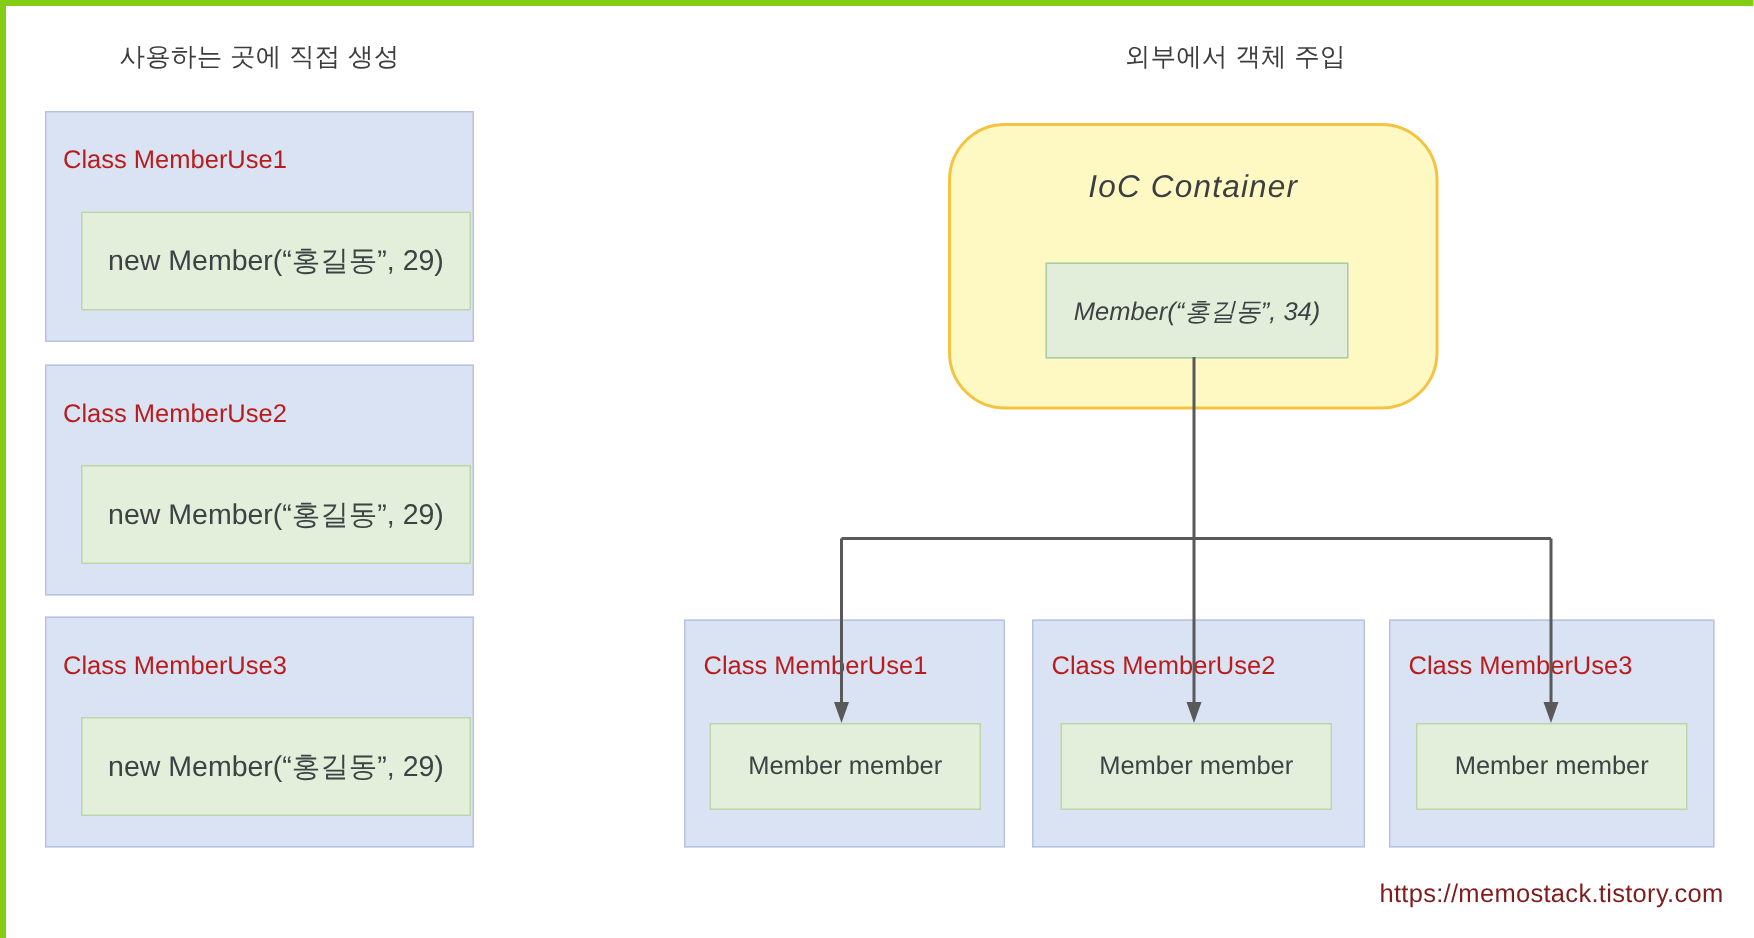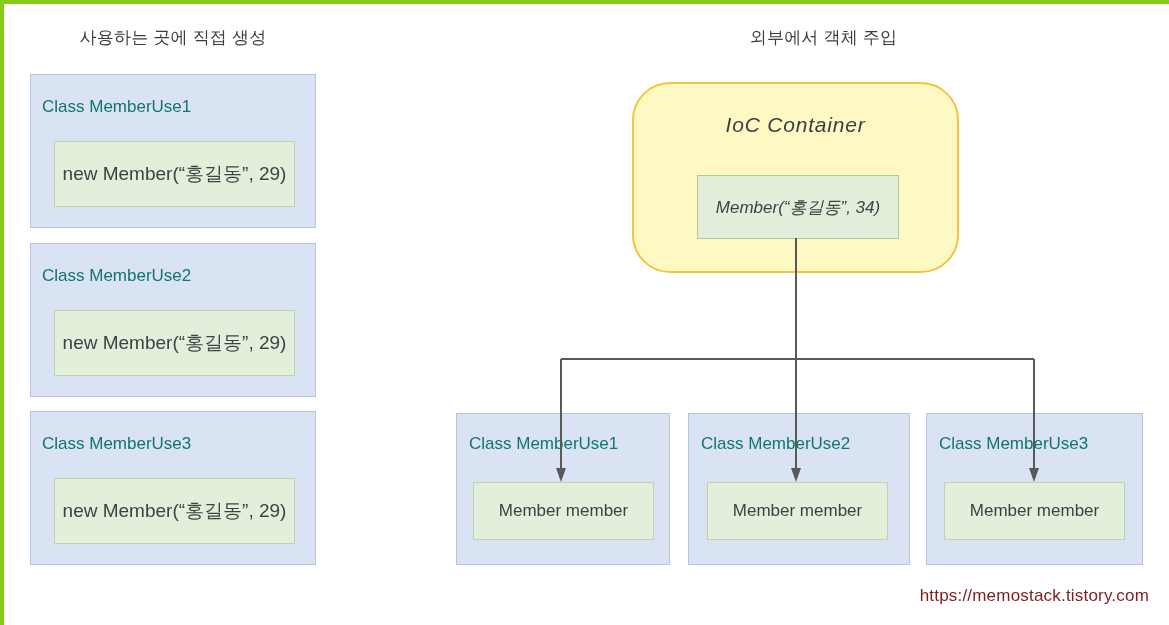--- a/index.html
+++ b/index.html
@@ -31,39 +31,39 @@
     position: absolute;
     background: #dae3f3;
     border: 1px solid #b6c4e2;
     box-sizing: border-box;
   }
   .class-label {
     position: absolute;
     left: 11px;
     top: 22px;
     font-size: 17px;
-    color: #0f766e;
+    color: #b91c1c;
   }
   .code-box {
     position: absolute;
     background: #e3efda;
     border: 1px solid #bcd6aa;
     box-sizing: border-box;
     display: flex;
     align-items: center;
     justify-content: center;
     color: #3f4245;
   }
 
   
   .lbox { left: 26px; width: 286px; height: 154px; }
   .lbox1 { top: 70px; }
   .lbox2 { top: 239px; }
   .lbox3 { top: 407px; }
-  .lbox .code-box { left: 23px; top: 66px; width: 241px; height: 66px; font-size: 19px; }
+  .lbox .code-box { left: 23px; top: 66px; width: 260px; height: 66px; font-size: 19px; }
 
   
   .ioc {
     position: absolute;
     left: 628px;
     top: 78px;
     width: 327px;
     height: 191px;
     background: #fef9c3;
     border: 2px solid #f5c342;

